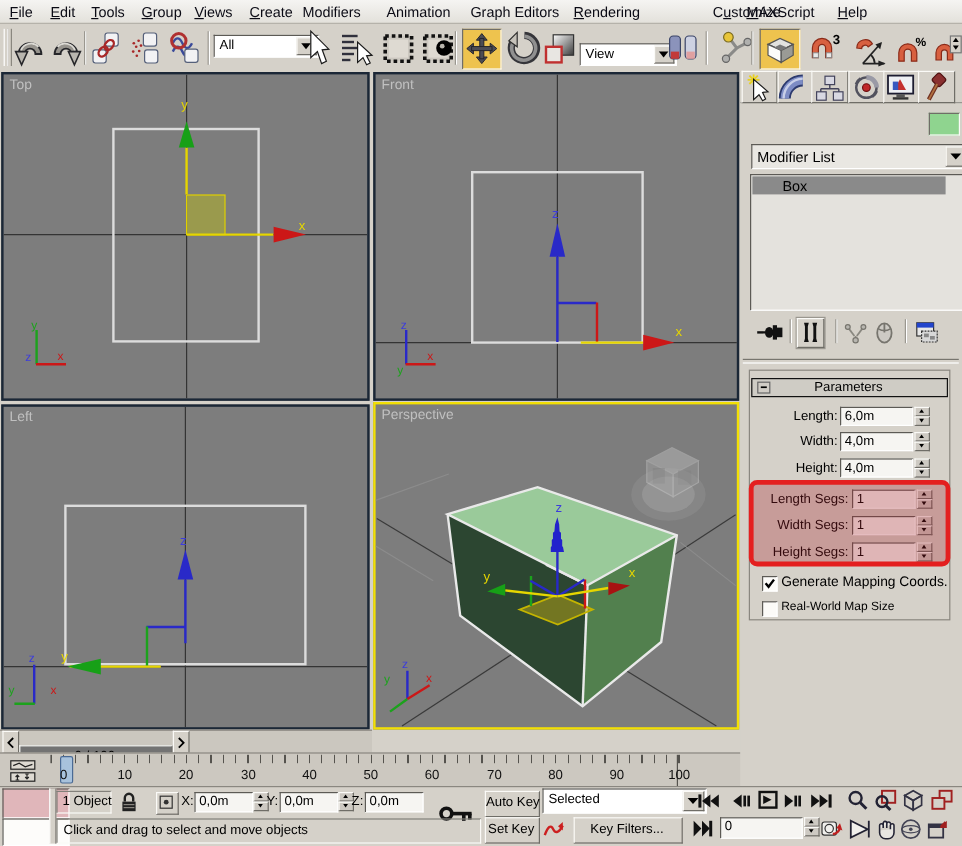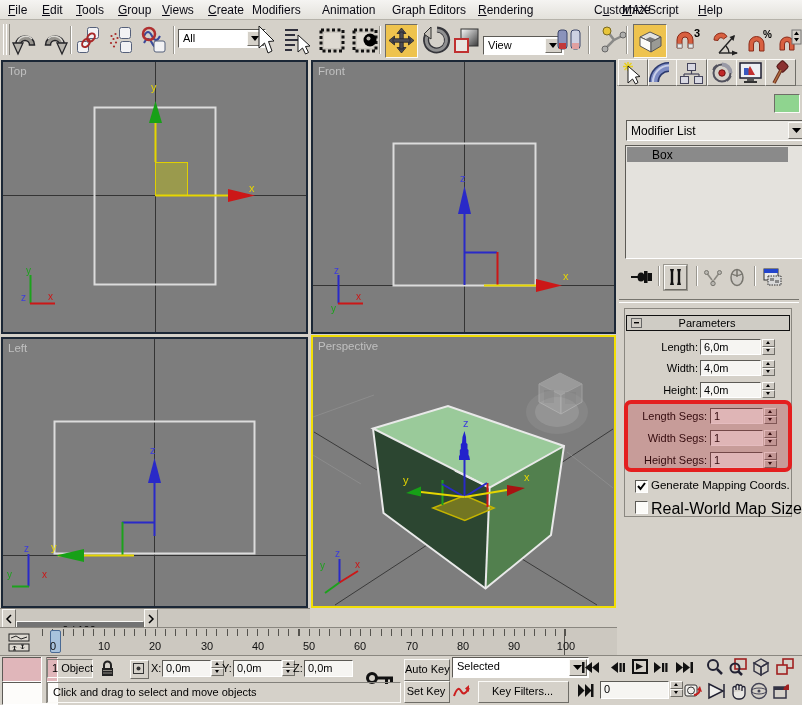--- a/index.html
+++ b/index.html
@@ -695,14 +695,14 @@
         <b class="sd"></b>
       </div>
 <div class="ab" style="left:7px;top:341px;width:160px;height:64px;border:4px solid #e41f1f;border-radius:7px;background:rgba(170,32,44,0.3);"></div>
 <div class="cb" style="left:18px;top:421px;">
         <svg style="left:1px;top:1px" width="9" height="9">
           <polyline points="1,4 3.5,7 8,1" fill="none" stroke="#000" stroke-width="2"></polyline>
         </svg>
       </div>
 <div class="ab" style="left:34px;top:420px;font-size:11.5px;">Generate Mapping Coords.</div>
 <div class="cb" style="left:18px;top:442px;"></div>
-<div class="ab" style="left:34px;top:441px;font-size:16px;">Real-World Map Size</div>
+<div class="ab" style="left:34px;top:441px;font-size:10px;">Real-World Map Size</div>
 </div>
 </div>
 </body></html>

